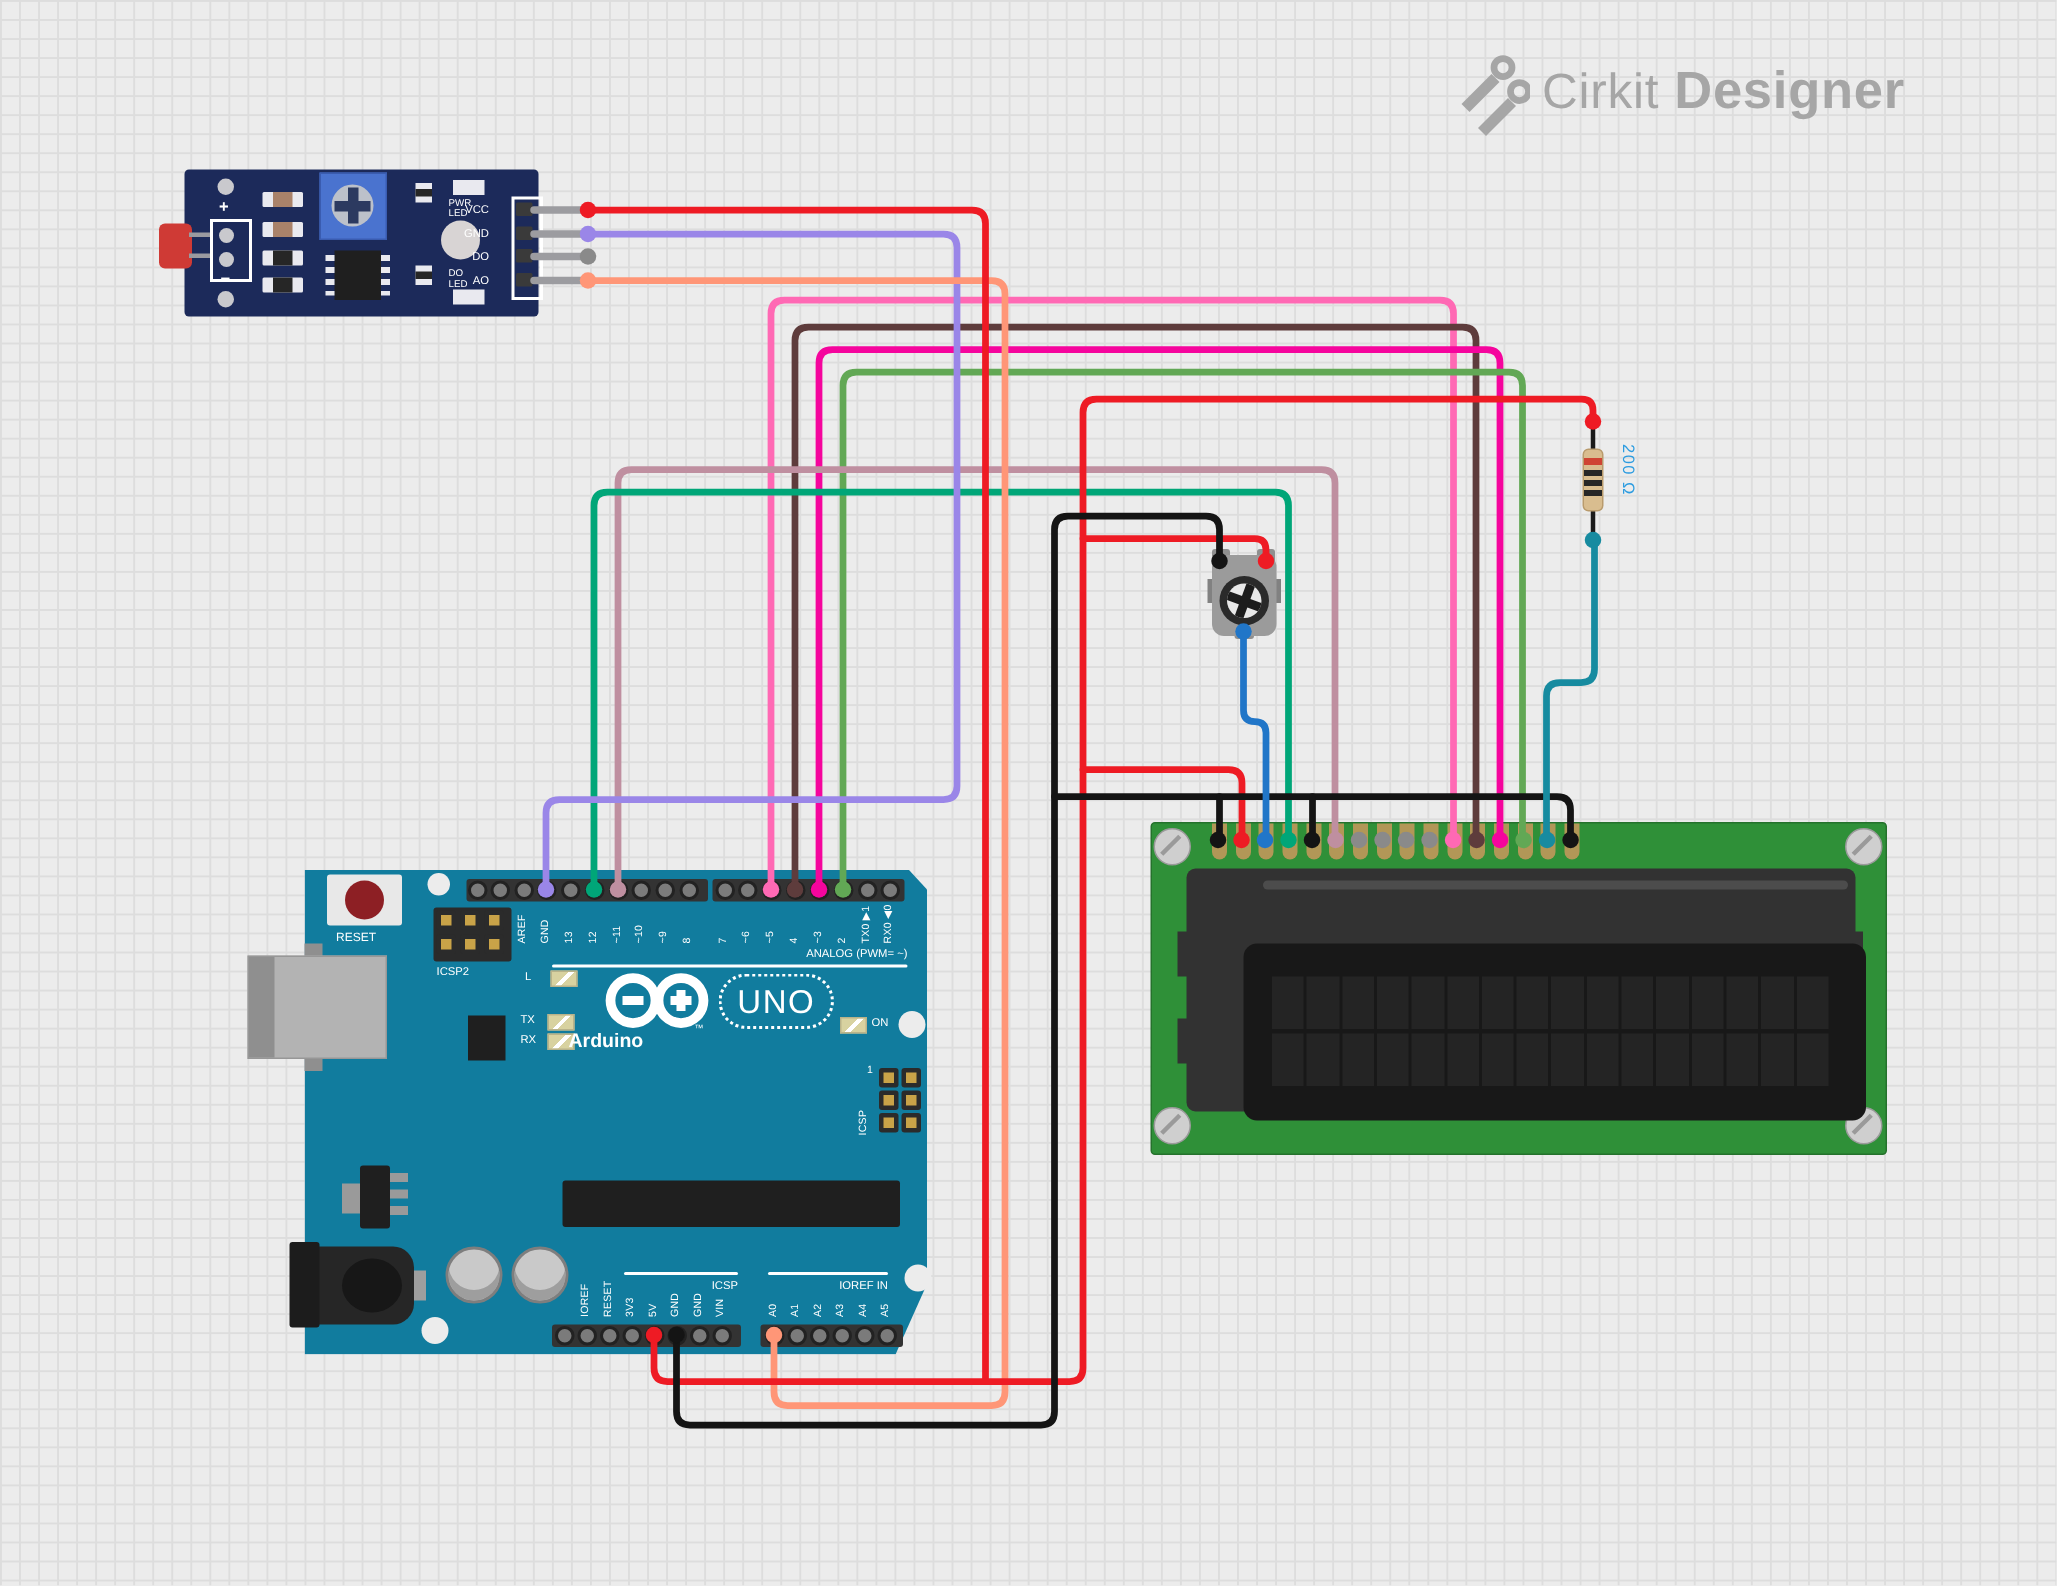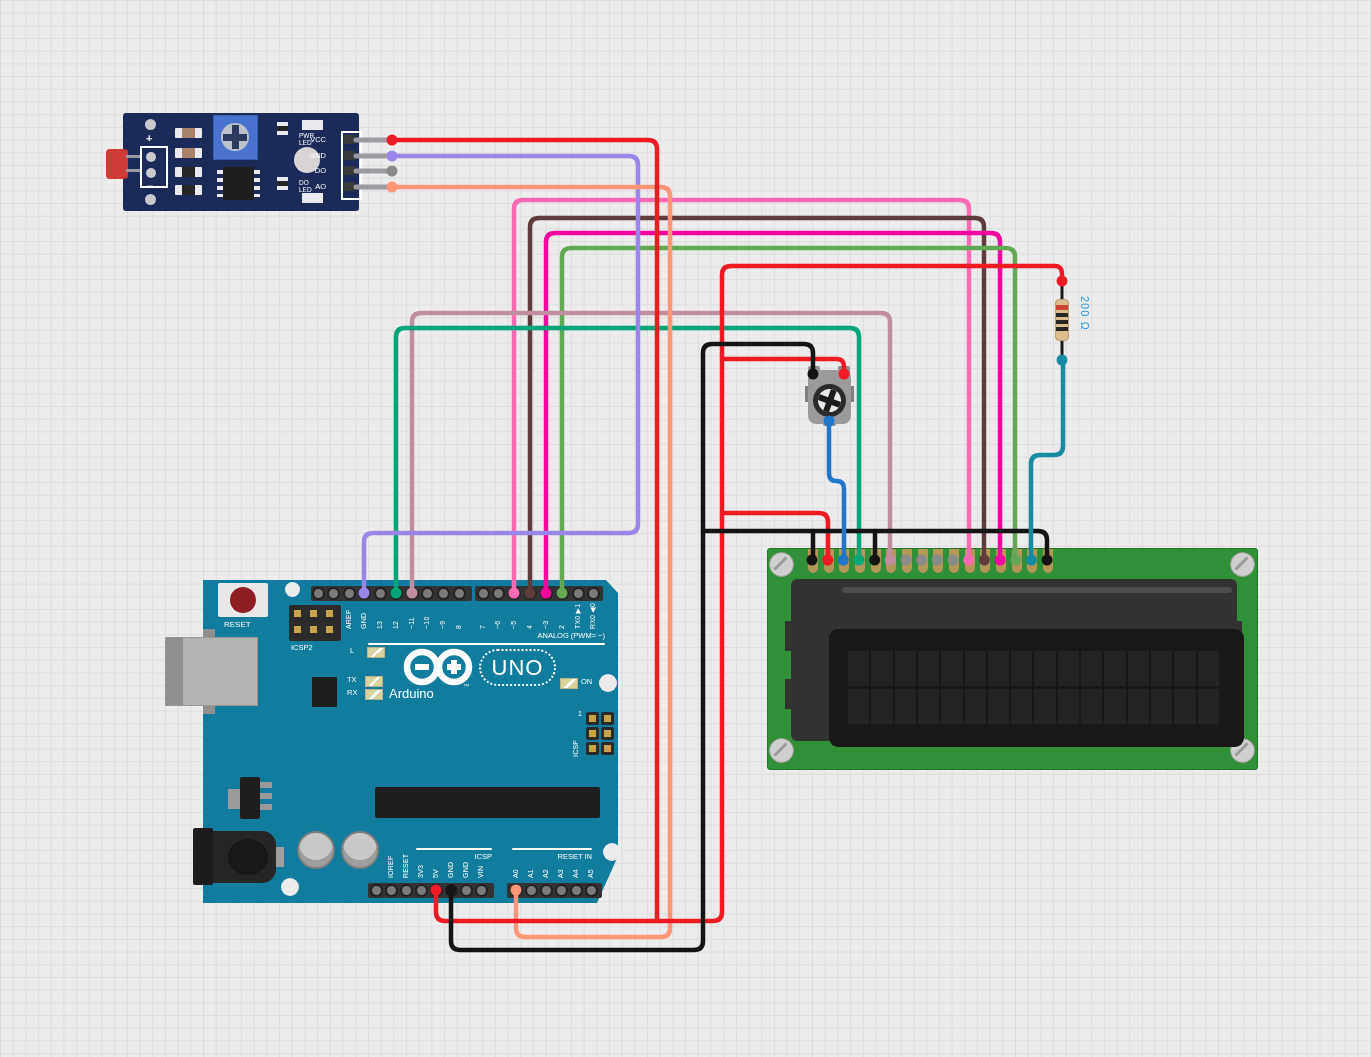--- a/index.html
+++ b/index.html
@@ -48,20 +48,32 @@
     background:linear-gradient(#d9bd8f 0 5px,#cf4433 5px 10px,#d9bd8f 10px 13px,#262626 13px 17px,#d9bd8f 17px 20px,#262626 20px 24px,#d9bd8f 24px 27px,#262626 27px 31px,#d9bd8f 31px 100%);}
   #rval{position:absolute;left:1091px;top:296px;font-size:11px;color:#2d9ce0;letter-spacing:1px;transform:rotate(90deg);transform-origin:0 0;white-space:nowrap;}
   #wires,#dots{position:absolute;left:0;top:0;z-index:30;}
   #dots{z-index:50;}
 </style>
 </head>
 <body>
 
 <div id="canvas">
 
+  <div id="brand">
+    <svg width="50" height="62" viewBox="0 0 50 62">
+      <g stroke="#a6a6a6" fill="none">
+        <circle cx="32" cy="15" r="6" stroke-width="4.5"></circle>
+        <line x1="27" y1="22" x2="7" y2="42" stroke-width="7.5"></line>
+        <circle cx="43" cy="31" r="6" stroke-width="4.5"></circle>
+        <line x1="38" y1="38" x2="18" y2="58" stroke-width="7.5"></line>
+      </g>
+    </svg>
+    <span class="t1">Cirkit</span>
+    <span class="t2">Designer</span>
+  </div>
 
   <div id="sensor">
     <div class="hole" style="left:22px;top:6px;"></div>
     <div class="hole" style="left:22px;top:81px;"></div>
     <div class="lab" style="left:23px;top:19px;font-size:11px;font-weight:bold;">+</div>
     <div class="lab" style="left:24px;top:67px;font-size:11px;font-weight:bold;">−</div>
 
     <div class="abs" style="left:-17px;top:36px;width:22px;height:30px;background:#cf3a35;border-radius:4px;"></div>
     <div class="abs" style="left:3px;top:42px;width:16px;height:3px;background:#9a9aa0;"></div>
     <div class="abs" style="left:3px;top:56px;width:16px;height:3px;background:#9a9aa0;"></div>
@@ -175,21 +187,21 @@
   <div class="lab" style="left:347px;top:688px;font-size:7.5px;z-index:11;">RX</div>
   <div class="abs" style="left:312px;top:677px;width:25px;height:30px;background:#1f1f1f;z-index:11;"></div>
 
   <svg class="abs" style="left:398px;top:645px;z-index:11;" width="85" height="44" viewBox="0 0 85 44">
     <circle cx="24" cy="22" r="15" fill="none" stroke="#fff" stroke-width="6.5"></circle>
     <circle cx="56" cy="22" r="15" fill="none" stroke="#fff" stroke-width="6.5"></circle>
     <rect x="17" y="19" width="14" height="6" fill="#fff"></rect>
     <rect x="49" y="19" width="14" height="6" fill="#fff"></rect>
     <rect x="53" y="15" width="6" height="14" fill="#fff"></rect>
   </svg>
-  <div class="lab" style="left:389px;top:686px;font-size:13px;font-weight:normal;z-index:11;">Arduino</div>
+  <div class="lab" style="left:379px;top:686px;font-size:13px;font-weight:bold;z-index:11;">Arduino</div>
   <div class="lab" style="left:463px;top:683px;font-size:6px;z-index:11;">™</div>
 
   <div class="abs" style="left:479px;top:649px;width:73px;height:33px;border:2px dotted #fff;border-radius:20px;z-index:11;display:flex;align-items:center;justify-content:center;">
     <span style="color:#fff;font-size:22px;letter-spacing:1px;">UNO</span>
   </div>
 
   <div class="led" style="left:560px;top:678px;z-index:11;"></div>
   <div class="lab" style="left:581px;top:677px;font-size:7.5px;z-index:11;">ON</div>
 
   <div id="icsppins" class="abs" style="z-index:12;">
@@ -228,21 +240,21 @@
   <div class="abs" style="left:208px;top:831px;width:68px;height:52px;background:#262626;border-radius:4px 14px 14px 4px;z-index:11;">
     <div class="abs" style="left:20px;top:8px;width:40px;height:36px;border-radius:50%;background:#171717;"></div>
   </div>
 
   <div class="abs" style="left:297px;top:831px;width:38px;height:38px;border-radius:50%;background:#c9c9c9;border:2px solid #7e7e7e;box-sizing:border-box;box-shadow:inset 0 -7px 0 #9e9e9e;z-index:11;"></div>
   <div class="abs" style="left:341px;top:831px;width:38px;height:38px;border-radius:50%;background:#c9c9c9;border:2px solid #7e7e7e;box-sizing:border-box;box-shadow:inset 0 -7px 0 #9e9e9e;z-index:11;"></div>
 
   <div class="rule" style="left:416px;top:848px;width:76px;z-index:11;"></div>
   <div class="lab" style="left:416px;top:852px;width:76px;font-size:7.5px;text-align:right;z-index:11;">ICSP</div>
   <div class="rule" style="left:512px;top:848px;width:80px;z-index:11;"></div>
-  <div class="lab" style="left:512px;top:852px;width:80px;font-size:7.5px;text-align:right;z-index:11;">RESET IN</div>
+  <div class="lab" style="left:512px;top:852px;width:80px;font-size:7.5px;text-align:right;z-index:11;">IOREF IN</div>
 
   <div id="unoHeaders" class="abs" style="z-index:12;">
       <div class="strip" style="left:311px;top:586px;width:161px;height:15px;"></div>
       <div class="pinc" style="left:311.5px;top:586.5px;"></div>
       <div class="pinc" style="left:326.5px;top:586.5px;"></div>
       <div class="pinc" style="left:342.5px;top:586.5px;"></div>
       <div class="vlab" style="left:345px;top:629px;">AREF</div>
       <div class="pinc" style="left:357.5px;top:586.5px;"></div>
       <div class="vlab" style="left:360px;top:629px;">GND</div>
       <div class="pinc" style="left:373.5px;top:586.5px;"></div>

